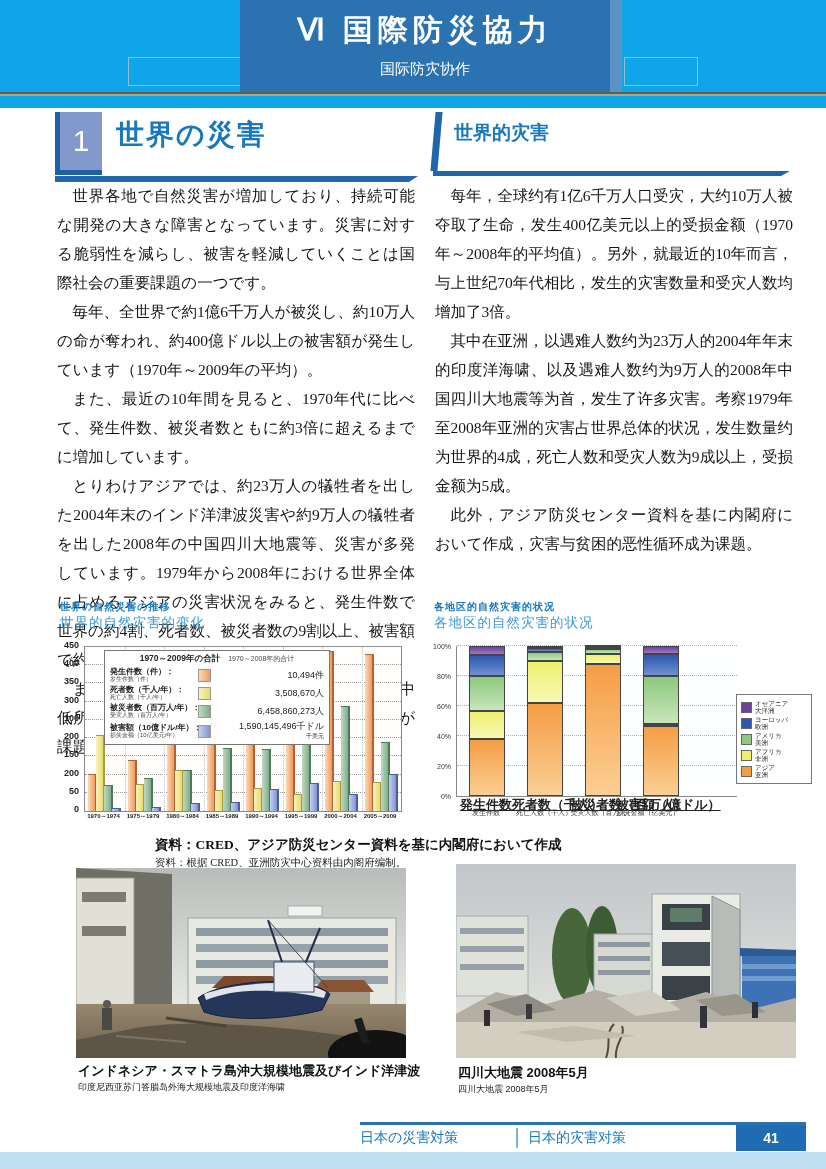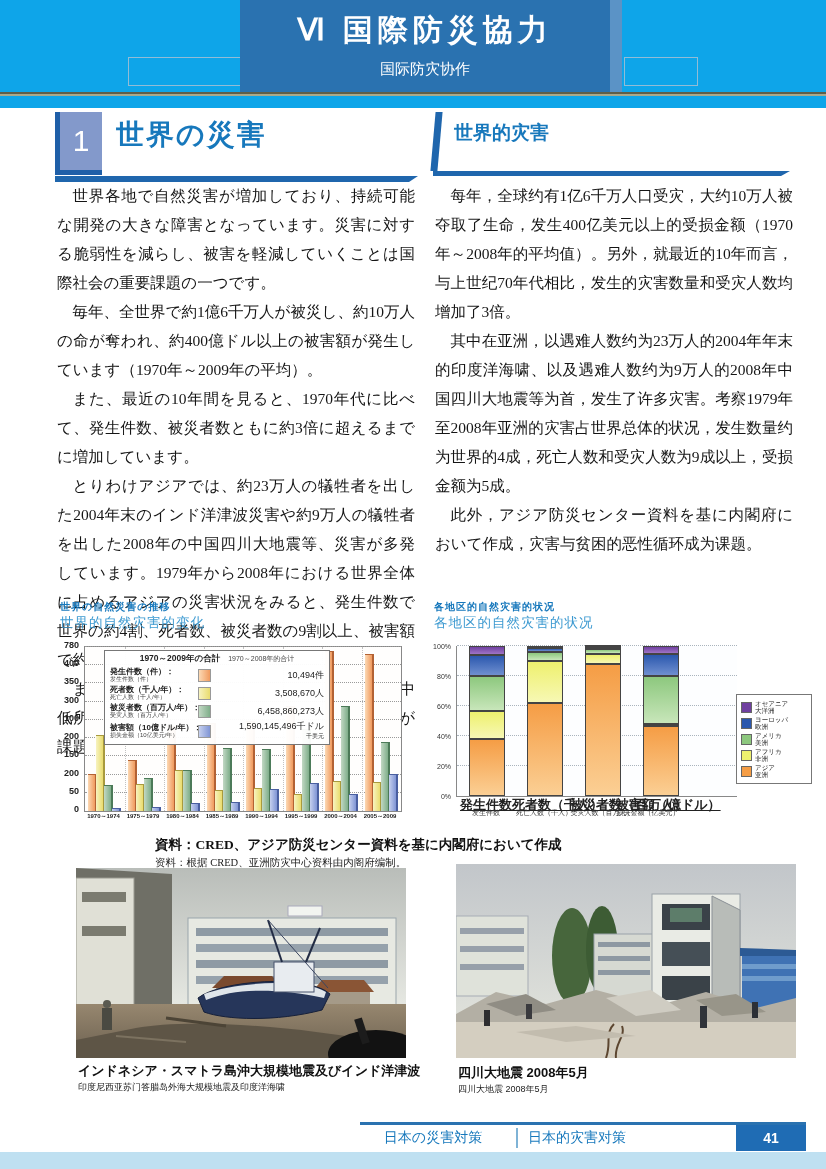--- a/index.html
+++ b/index.html
@@ -97,21 +97,21 @@
   .cap{position:absolute;}
   .cap .ja{font-size:13px;font-weight:bold;color:#111;}
   .cap .zh{font-size:9px;color:#222;margin-top:1px;}
   .capL{left:78px;top:1062px;}
   .capR{left:458px;top:1064px;width:338px;display:flex;justify-content:space-between;}
   .capR .credit{text-align:right;}
 
   
   .footer{position:absolute;left:360px;top:1122px;width:446px;border-top:3px solid #2a72b0;
           height:26px;display:flex;align-items:center;background:#fff;}
-  .f-ja{width:146px;text-align:center;color:#1778bc;font-size:14px;padding-right:10px;white-space:nowrap;}
+  .f-ja{width:146px;text-align:left;color:#1778bc;font-size:14px;padding-right:10px;white-space:nowrap;}
   .f-div{width:2px;height:20px;background:#7fb3d6;flex:none;}
   .f-zh{flex:1;color:#1778bc;font-size:14px;padding-left:10px;white-space:nowrap;}
   .f-page{width:70px;height:26px;background:#1f6cb4;color:#fff;display:flex;align-items:center;
           justify-content:center;font-size:14px;font-weight:bold;flex:none;}
   .bottom-strip{position:absolute;left:0;top:1152px;width:826px;height:17px;background:#bfe0f1;}
 </style>
 </head>
 <body>
 
 <div class="page">
@@ -153,21 +153,21 @@
     <div class="yaxisL">
         <div class="yt" style="bottom: -4px;">0</div>
         <div class="yt" style="bottom: 14.2222px;">50</div>
         <div class="yt" style="bottom: 32.4444px;">200</div>
         <div class="yt" style="bottom: 50.6667px;">150</div>
         <div class="yt" style="bottom: 68.8889px;">200</div>
         <div class="yt" style="bottom: 87.1111px;">100</div>
         <div class="yt" style="bottom: 105.333px;">300</div>
         <div class="yt" style="bottom: 123.556px;">350</div>
         <div class="yt" style="bottom: 141.778px;">400</div>
-        <div class="yt" style="bottom: 160px;">780</div>
+        <div class="yt" style="bottom: 160px;">450</div>
       </div>
     <div class="plotL">
         <div class="grid-h" style="bottom: 18.2222px;"></div>
         <div class="grid-h" style="bottom: 36.4444px;"></div>
         <div class="grid-h" style="bottom: 54.6667px;"></div>
         <div class="grid-h" style="bottom: 72.8889px;"></div>
         <div class="grid-h" style="bottom: 91.1111px;"></div>
         <div class="grid-h" style="bottom: 109.333px;"></div>
         <div class="grid-h" style="bottom: 127.556px;"></div>
         <div class="grid-h" style="bottom: 145.778px;"></div>

